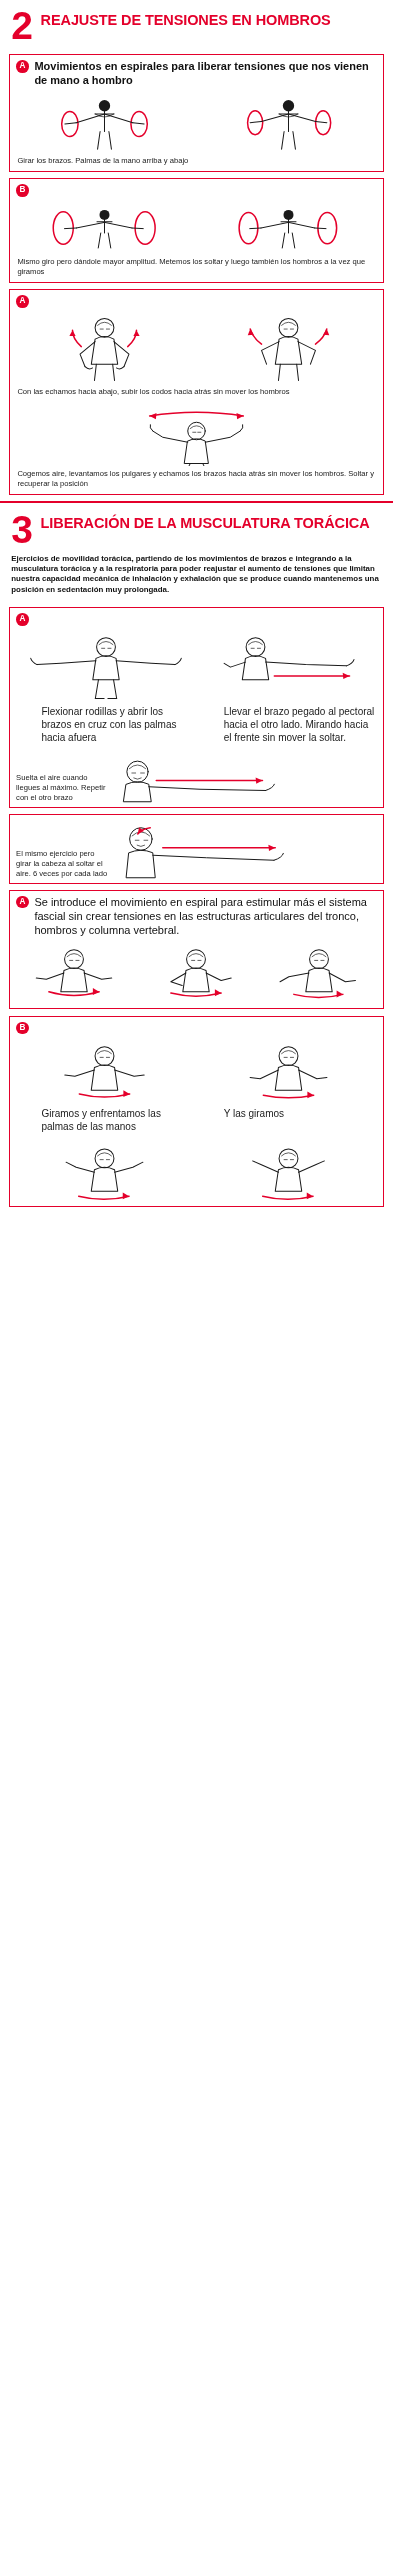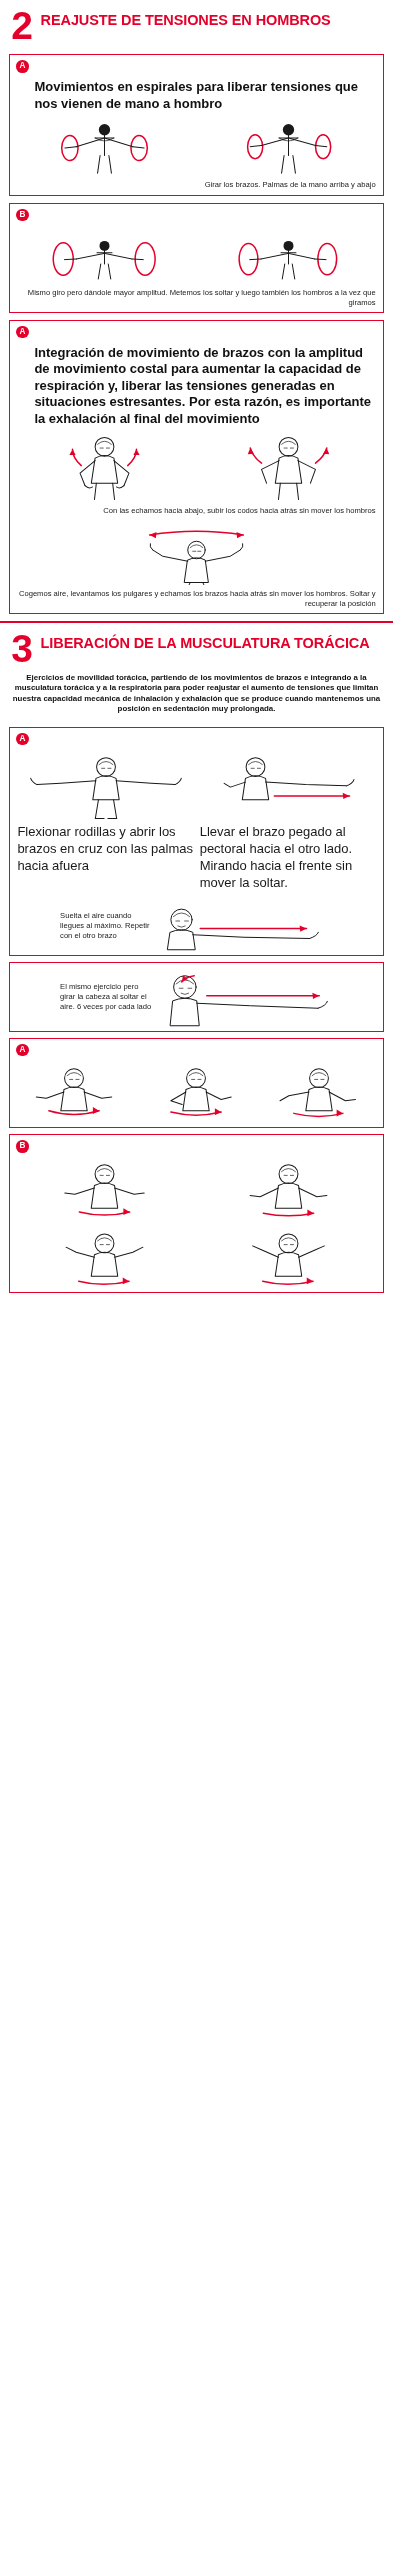--- a/index.html
+++ b/index.html
@@ -73,77 +73,74 @@
     border-radius: 50%;
     background: #e4002b;
     color: #fff;
     font-size: 8.2px;
     font-weight: bold;
     line-height: 12.6px;
     text-align: center;
     font-family: "Liberation Sans", sans-serif;
   }
   .badge-text {
-    font-size: 13px;
+    font-size: 11px;
     line-height: 1.27;
     font-weight: bold;
     color: #111;
-    margin-top: 19px;
   }
   .badge-text.normal { font-weight: normal; }
 
   .intro-para {
     font-size: 7.9px;
     line-height: 1.3;
     padding: 2.5px 11.3px 6.3px 11.3px;
     font-weight: bold;
     color: #111;
-    text-align: center;
   }
 
   
   .figs {
     display: flex;
     justify-content: space-around;
     align-items: flex-end;
     gap: 2.5px;
     padding: 3.8px 3.8px 1.3px 3.8px;
   }
   .fig { position: relative; }
 
   .cols2 {
     display: flex;
     gap: 6.3px;
     padding: 2.5px 7.6px 5px 7.6px;
   }
   .cols2 > div {
     flex: 1 1 0;
-    font-size: 13px;
+    font-size: 10px;
     line-height: 1.3;
+    margin-left: 24px;
   }
 
   .side-row {
     display: flex;
-    align-items: center;
+    align-items: flex-end;
     gap: 1px;
     padding: 3.8px 6.3px;
-    margin-left: 44px;
   }
   .side-text {
     flex: 0 0 95px;
     font-size: 7.6px;
     line-height: 1.3;
   }
   .side-fig { flex: 1 1 auto; }
 
   .caption {
     font-size: 7.6px;
     line-height: 1.3;
     padding: 2.5px 7.6px 5px 7.6px;
-    text-align: right;
   }
 
   svg { display: block; }
   .ln { fill: none; stroke: #1a1a1a; stroke-width: 1.6; stroke-linecap: round; stroke-linejoin: round; }
   .ln-thin { fill: none; stroke: #1a1a1a; stroke-width: 1.1; stroke-linecap: round; stroke-linejoin: round; }
   .fill-dark { fill: #1a1a1a; }
   .fill-skin { fill: #ffffff; }
   .arrow { fill: none; stroke: #e4002b; stroke-width: 2.4; stroke-linecap: round; }
   .arrow-f { fill: #e4002b; }
 </style>
@@ -225,21 +222,20 @@
           <path class="ln" d="M84 48 l-4 24 M96 48 l4 24"></path>
         </svg>
       </div>
     </div>
     <div class="caption">Mismo giro pero dándole mayor amplitud. Metemos los soltar y luego también los hombros a la vez que giramos</div>
   </div>
 
   <div class="block">
     <div class="badge-row">
       <div class="badge">A</div>
-      <div class="badge-text">Integración de movimiento de brazos con la amplitud de movimiento costal para aumentar la capacidad de respiración y, liberar las tensiones generadas en situaciones estresantes. Por esta razón, es importante la exhalación al final del movimiento</div>
     </div>
 
     <div class="figs">
       <div class="fig">
         <svg width="95" height="69" viewBox="0 0 150 110">
           <circle cx="75" cy="22" r="15" class="ln fill-skin"></circle>
           <path class="ln-thin" d="M64 18 q11 -10 22 0"></path>
           <path class="ln-thin" d="M68 24 h5 M78 24 h5"></path>
           <path class="ln" d="M60 40 q15 -8 30 0 l6 40 h-42 z"></path>
           <path class="ln" d="M60 44 L36 64 L44 84"></path>
@@ -369,20 +365,21 @@
           <path class="arrow" d="M60 14 q-14 2 -20 10"></path>
           <path class="arrow-f" d="M40 24 l2 -11 l8 6 z"></path>
         </svg>
       </div>
     </div>
   </div>
 
   <div class="block">
     <div class="badge-row">
       <div class="badge">A</div>
+      <div class="badge-text normal">Se introduce el movimiento en espiral para estimular más el sistema fascial sin crear tensiones en las estructuras articulares del tronco, hombros y columna vertebral.</div>
     </div>
     <div class="figs">
       <div class="fig">
         <svg width="88" height="63" viewBox="0 0 140 100">
           <circle cx="70" cy="24" r="15" class="ln fill-skin"></circle>
           <path class="ln-thin" d="M59 20 q11 -10 22 0"></path>
           <path class="ln-thin" d="M63 26 h5 M73 26 h5"></path>
           <path class="ln" d="M54 42 q16 -8 32 0 l5 34 h-42 z"></path>
           <path class="ln" d="M54 46 L26 56 L10 54"></path>
           <path class="ln" d="M86 46 L114 56 L130 54"></path>
@@ -440,20 +437,24 @@
           <path class="ln-thin" d="M64 20 q11 -10 22 0"></path>
           <path class="ln-thin" d="M68 26 h5 M78 26 h5"></path>
           <path class="ln" d="M59 42 q16 -8 32 0 l5 36 h-42 z"></path>
           <path class="ln" d="M59 46 L30 60 L14 58"></path>
           <path class="ln" d="M91 46 L120 60 L136 58"></path>
           <path class="arrow" d="M35 86 q40 8 80 0"></path>
           <path class="arrow-f" d="M115 86 l-10 -6 l0 11 z"></path>
         </svg>
       </div>
     </div>
+    <div class="cols2">
+      <div>Giramos y enfrentamos las palmas de las manos</div>
+      <div>Y las giramos</div>
+    </div>
 
     <div class="figs">
       <div class="fig">
         <svg width="95" height="63" viewBox="0 0 150 100">
           <circle cx="75" cy="26" r="15" class="ln fill-skin"></circle>
           <path class="ln-thin" d="M64 22 q11 -10 22 0"></path>
           <path class="ln-thin" d="M68 28 h5 M78 28 h5"></path>
           <path class="ln" d="M59 44 q16 -8 32 0 l5 34 h-42 z"></path>
           <path class="ln" d="M59 48 L30 40 L14 32"></path>
           <path class="ln" d="M91 48 L120 40 L136 32"></path>

